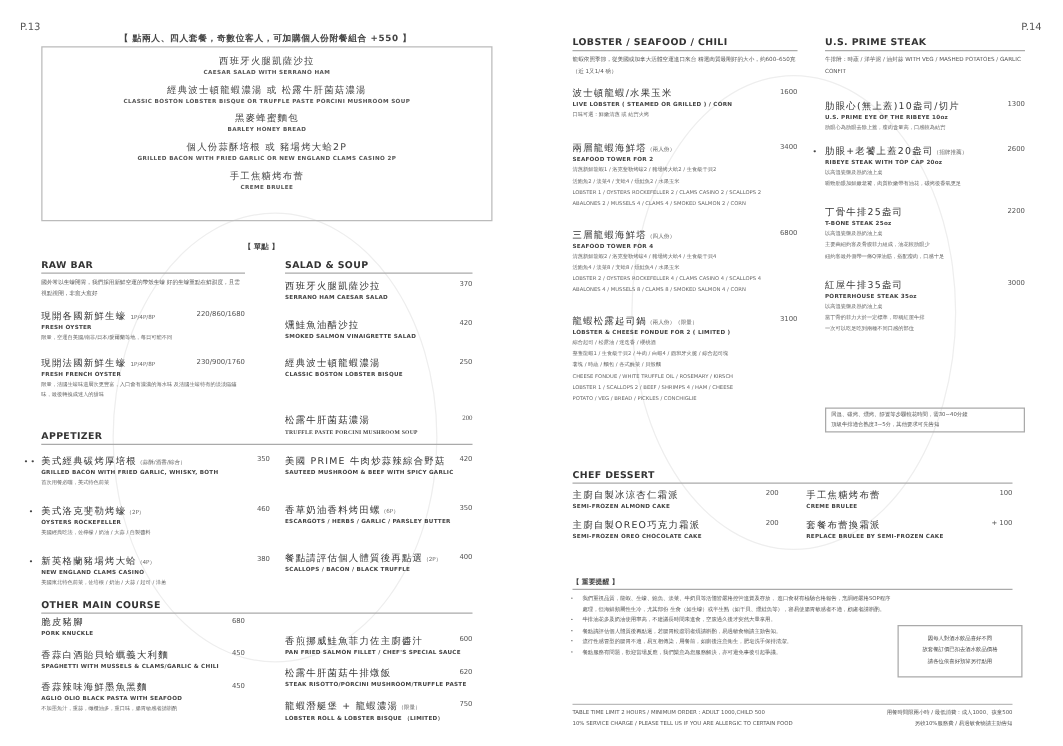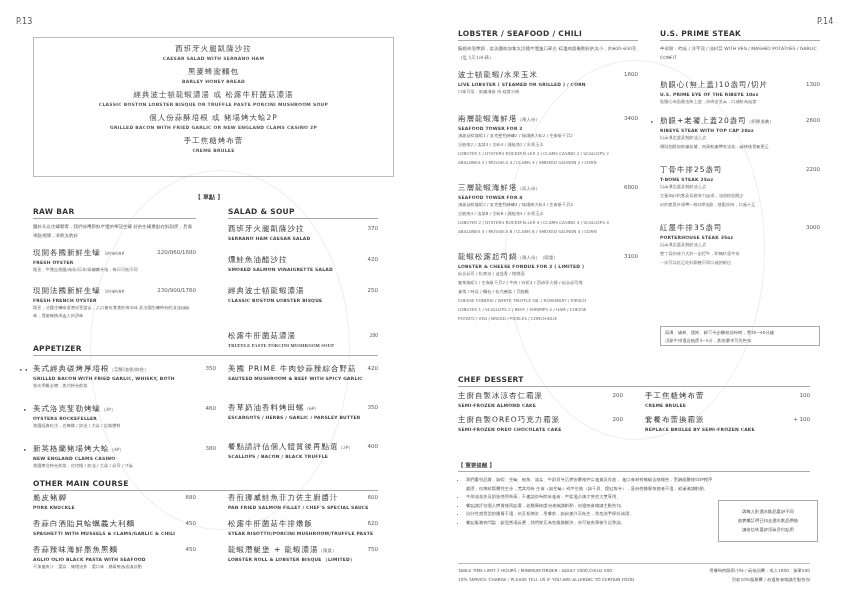--- a/index.html
+++ b/index.html
@@ -35,32 +35,33 @@
   .footer { position: absolute; left: 458px; top: 563px; width: 352px; border-top: 1px solid #bbb; padding-top: 2px; }
   .footer .row { display: flex; justify-content: space-between; font-size: 4.3px; color: #555; line-height: 9px; }
   .dessert-grid { display: grid; grid-template-columns: 1fr 1fr; column-gap: 22px; }
 </style>
 </head>
 <body>
 
 <div class="page page-left">
   <div class="wm" style="left:90px;top:170px;width:260px;height:360px;"></div>
   <div class="pno" style="left:16px;top:17px;">P.13</div>
+  <div class="set-title">【 點兩人、四人套餐，奇數位客人，可加購個人份附餐組合 +550 】</div>
   <div class="set-box">
     <div class="set-item">
         <div class="zh">西班牙火腿凱薩沙拉</div>
         <div class="en">CAESAR SALAD WITH SERRANO HAM</div>
       </div>
     <div class="set-item">
+        <div class="zh">經典波士頓龍蝦濃湯 或 松露牛肝菌菇濃湯</div>
+        <div class="en">CLASSIC BOSTON LOBSTER BISQUE OR TRUFFLE PASTE PORCINI MUSHROOM SOUP</div>
+      </div>
+    <div class="set-item">
         <div class="zh">黑麥蜂蜜麵包</div>
         <div class="en">BARLEY HONEY BREAD</div>
-      </div>
-    <div class="set-item">
-        <div class="zh">經典波士頓龍蝦濃湯 或 松露牛肝菌菇濃湯</div>
-        <div class="en">CLASSIC BOSTON LOBSTER BISQUE OR TRUFFLE PASTE PORCINI MUSHROOM SOUP</div>
       </div>
     <div class="set-item">
         <div class="zh">個人份蒜酥培根 或 豬場烤大蛤2P</div>
         <div class="en">GRILLED BACON WITH FRIED GARLIC OR  NEW ENGLAND CLAMS CASINO 2P</div>
       </div>
     <div class="set-item">
         <div class="zh">手工焦糖烤布蕾</div>
         <div class="en">CREME BRULEE</div>
       </div>
   </div>
@@ -166,21 +167,21 @@
         <div class="en">SPAGHETTI WITH MUSSELS &amp; CLAMS/GARLIC &amp; CHILI</div>
       </div>
     <div class="item" style="margin-top:9px;">
         <div class="zh">香蒜辣味海鮮墨魚黑麵</div>
         <div class="price">450</div>
         <div class="en">AGLIO OLIO BLACK PASTA WITH SEAFOOD</div>
         <div class="desc">不加墨魚汁，重蒜，橄欖油多，重口味，腸胃敏感者請斟酌</div>
       </div>
   </div>
   <div class="sec" style="left:228px;top:489px;width:150px;">
-    <div class="item" style="margin-top:4px;">
+    <div class="item" style="margin-top:19px;">
         <div class="zh">香煎挪威鮭魚菲力佐主廚醬汁</div>
         <div class="price">600</div>
         <div class="en">PAN FRIED SALMON FILLET / CHEF'S SPECIAL SAUCE</div>
       </div>
     <div class="item" style="margin-top:9px;">
         <div class="zh">松露牛肝菌菇牛排燉飯</div>
         <div class="price">620</div>
         <div class="en">STEAK RISOTTO/PORCINI MUSHROOM/TRUFFLE PASTE</div>
       </div>
     <div class="item" style="margin-top:9px;">

